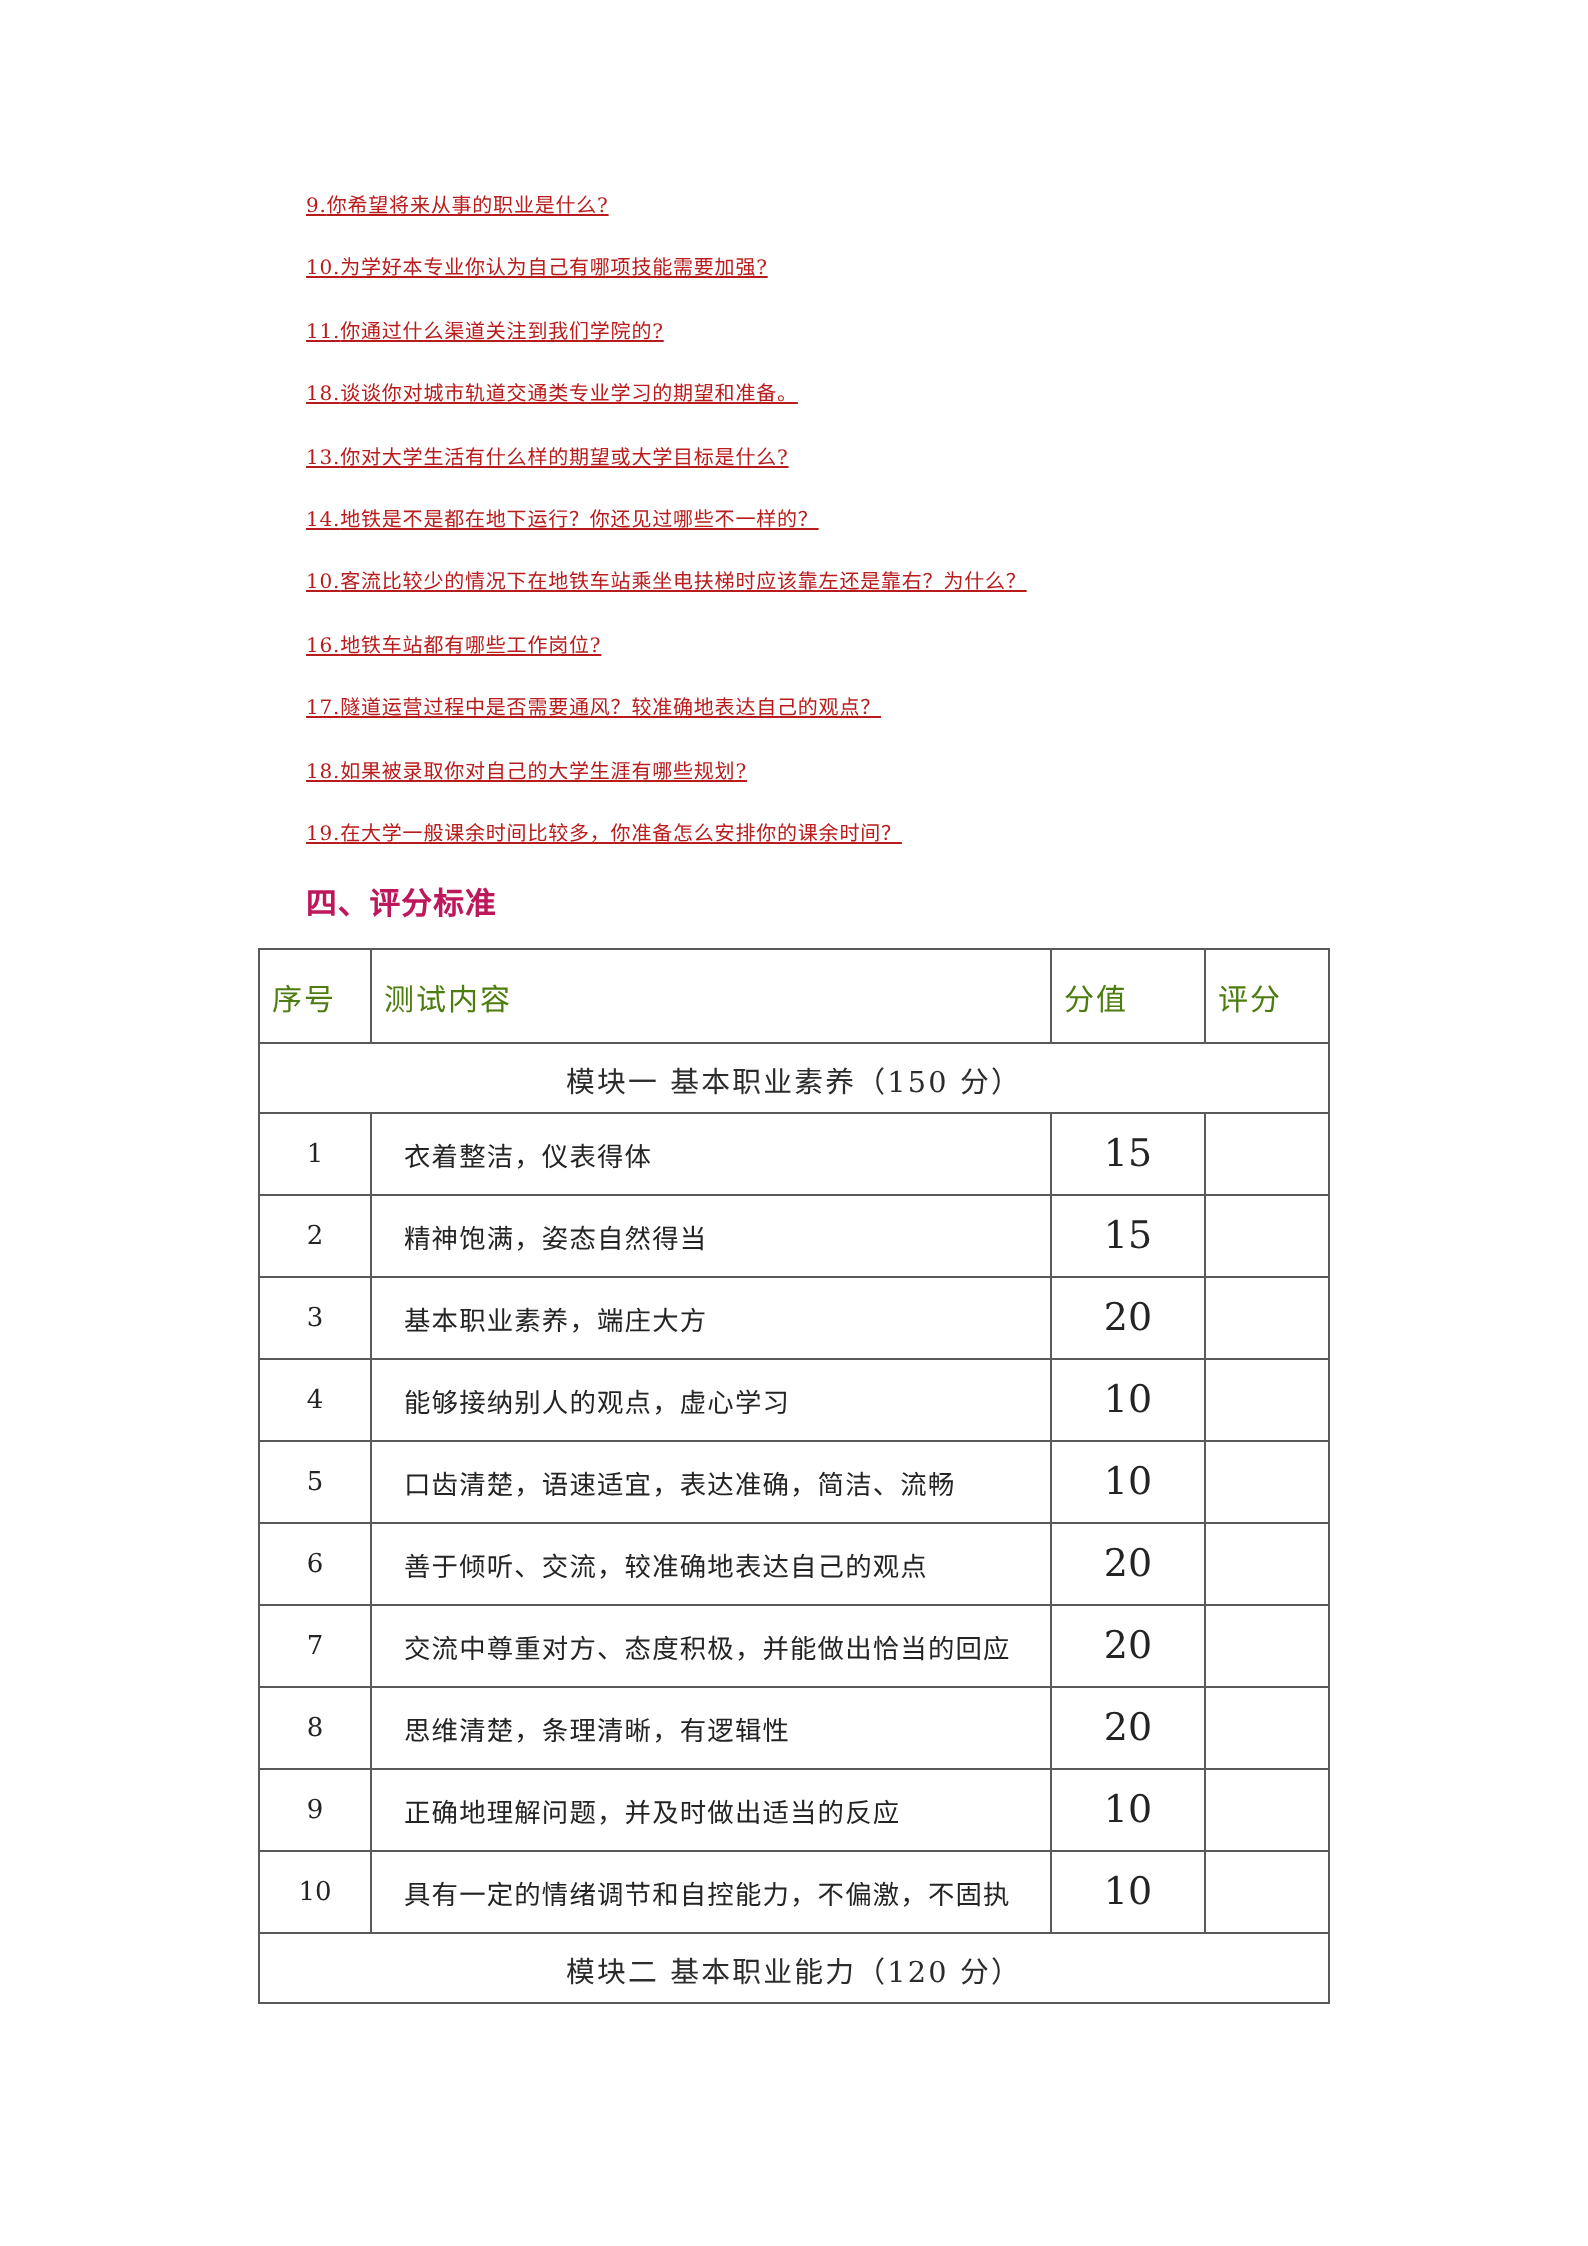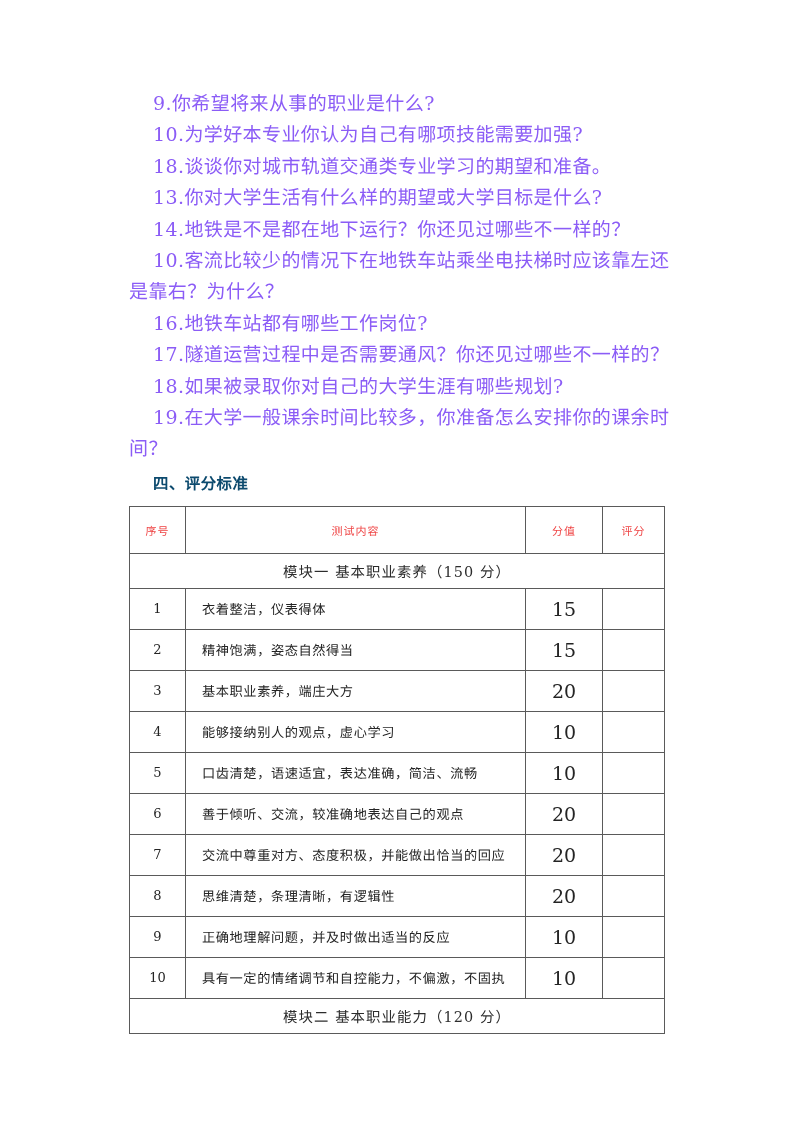--- a/index.html
+++ b/index.html
@@ -27,44 +27,45 @@
     padding: 88px 110px 60px 129px;
   }
 
   
   .question-list {
     margin: 0;
     padding: 0;
     list-style: none;
   }
   .question-item {
-    font-size: 19px;
+    font-size: 10px;
     line-height: 31.4px;
     letter-spacing: 0.4px;
     text-indent: 24px;
-    color: #8b5cf6;
+    color: #b91c1c;
     white-space: normal;
     word-break: break-word;
+    text-decoration: underline;
   }
   .question-item.wrap {
     text-indent: 24px;
     margin-right: 6px;
   }
 
   
   .section-heading {
     font-family: "DejaVu Sans", "Liberation Sans", sans-serif;
     font-weight: bold;
     font-size: 15.4px;
     line-height: 30px;
     letter-spacing: 0.5px;
     text-indent: 24px;
     margin-top: 4px;
     margin-bottom: 7px;
-    color: #0c4a6e;
+    color: #be185d;
   }
 
   
   .score-table {
     border-collapse: collapse;
     width: 535px;
     margin-left: 0;
     table-layout: fixed;
   }
   .score-table td,
@@ -75,24 +76,23 @@
     vertical-align: middle;
   }
 
   .col-no     { width: 56px; }
   .col-item   { width: 340px; }
   .col-score  { width: 77px; }
   .col-mark   { width: 62px; }
 
   .head-row td {
     height: 46px;
-    text-align: center;
-    font-size: 11px;
+    font-size: 15px;
     letter-spacing: 1px;
-    color: #ef4444;
+    color: #4d7c0f;
   }
 
   .module-row td {
     height: 34px;
     text-align: center;
     font-size: 14.4px;
     letter-spacing: 1.1px;
     color: #2c2c2c;
   }
 
@@ -125,36 +125,39 @@
 <div class="page">
 
   <ul class="question-list">
     <li class="question-item">
       <span>9.</span><span>你希望将来从事的职业是什么?</span>
     </li>
     <li class="question-item">
       <span>10.</span><span>为学好本专业你认为自己有哪项技能需要加强?</span>
     </li>
     <li class="question-item">
+      <span>11.</span><span>你通过什么渠道关注到我们学院的?</span>
+    </li>
+    <li class="question-item">
       <span>18.</span><span>谈谈你对城市轨道交通类专业学习的期望和准备。</span>
     </li>
     <li class="question-item">
       <span>13.</span><span>你对大学生活有什么样的期望或大学目标是什么?</span>
     </li>
     <li class="question-item">
       <span>14.</span><span>地铁是不是都在地下运行？你还见过哪些不一样的？</span>
     </li>
     <li class="question-item wrap">
       <span>10.</span><span>客流比较少的情况下在地铁车站乘坐电扶梯时应该靠左还是靠右？为什么？</span>
     </li>
     <li class="question-item">
       <span>16.</span><span>地铁车站都有哪些工作岗位?</span>
     </li>
     <li class="question-item">
-      <span>17.</span><span>隧道运营过程中是否需要通风？你还见过哪些不一样的？</span>
+      <span>17.</span><span>隧道运营过程中是否需要通风？较准确地表达自己的观点？</span>
     </li>
     <li class="question-item">
       <span>18.</span><span>如果被录取你对自己的大学生涯有哪些规划?</span>
     </li>
     <li class="question-item">
       <span>19.</span><span>在大学一般课余时间比较多，你准备怎么安排你的课余时间？</span>
     </li>
   </ul>
 
   <div class="section-heading">四、评分标准</div>

